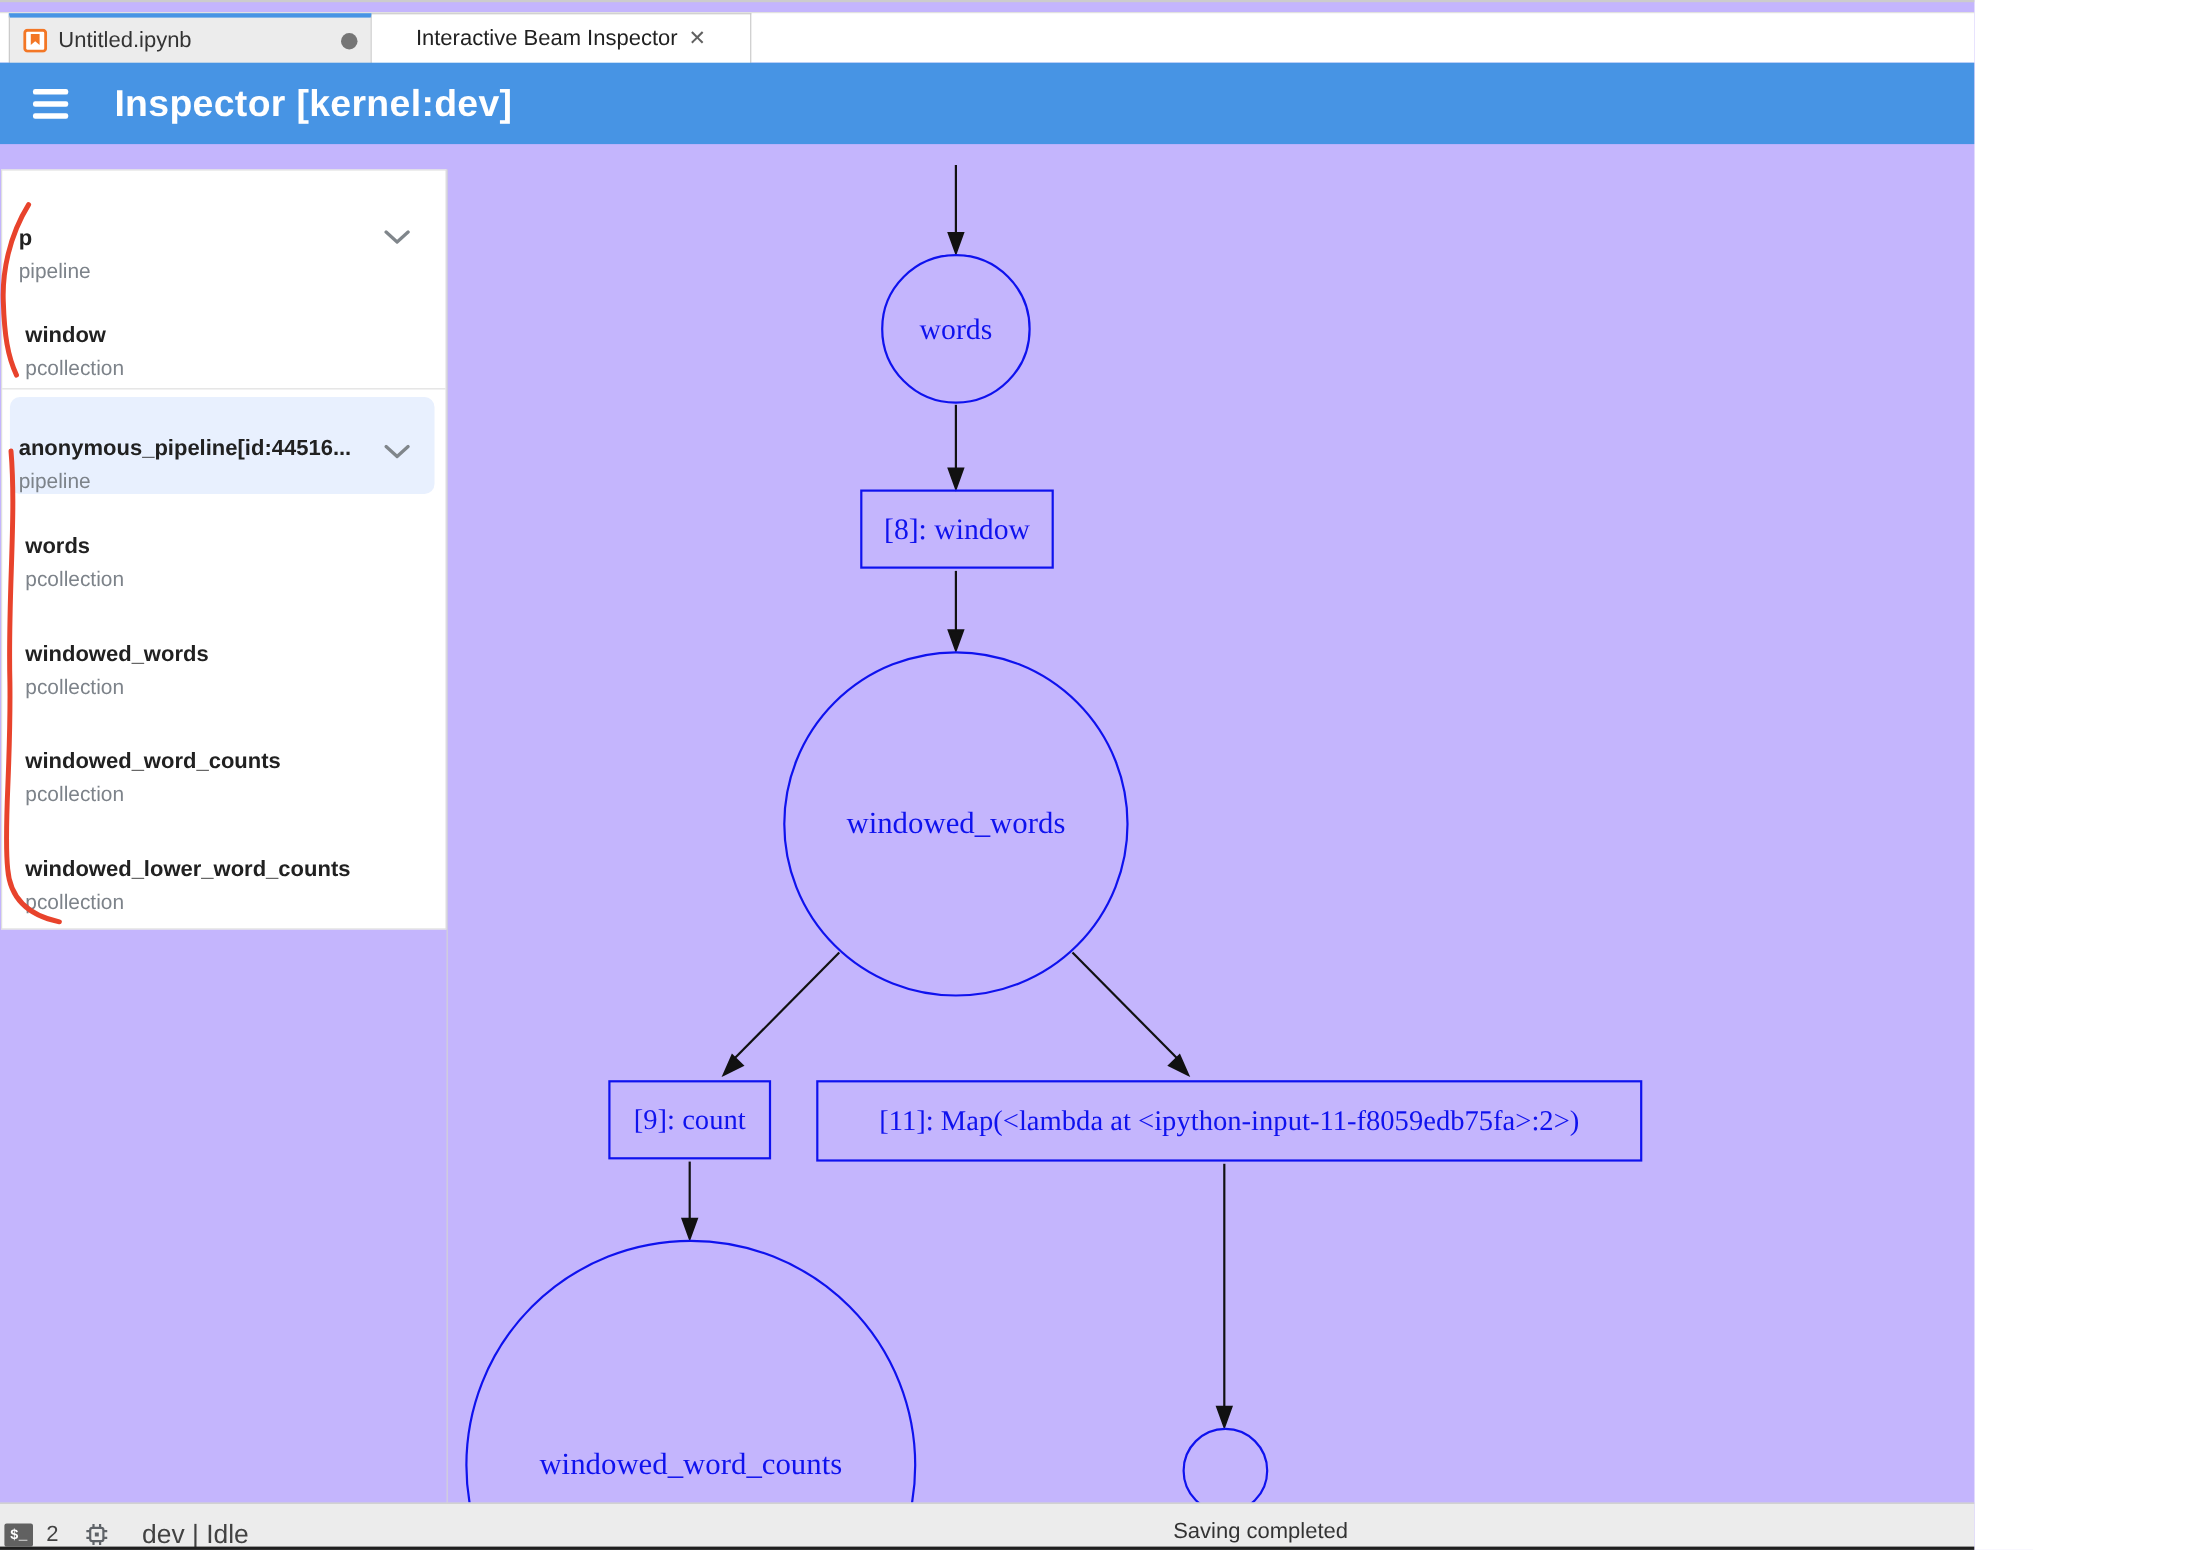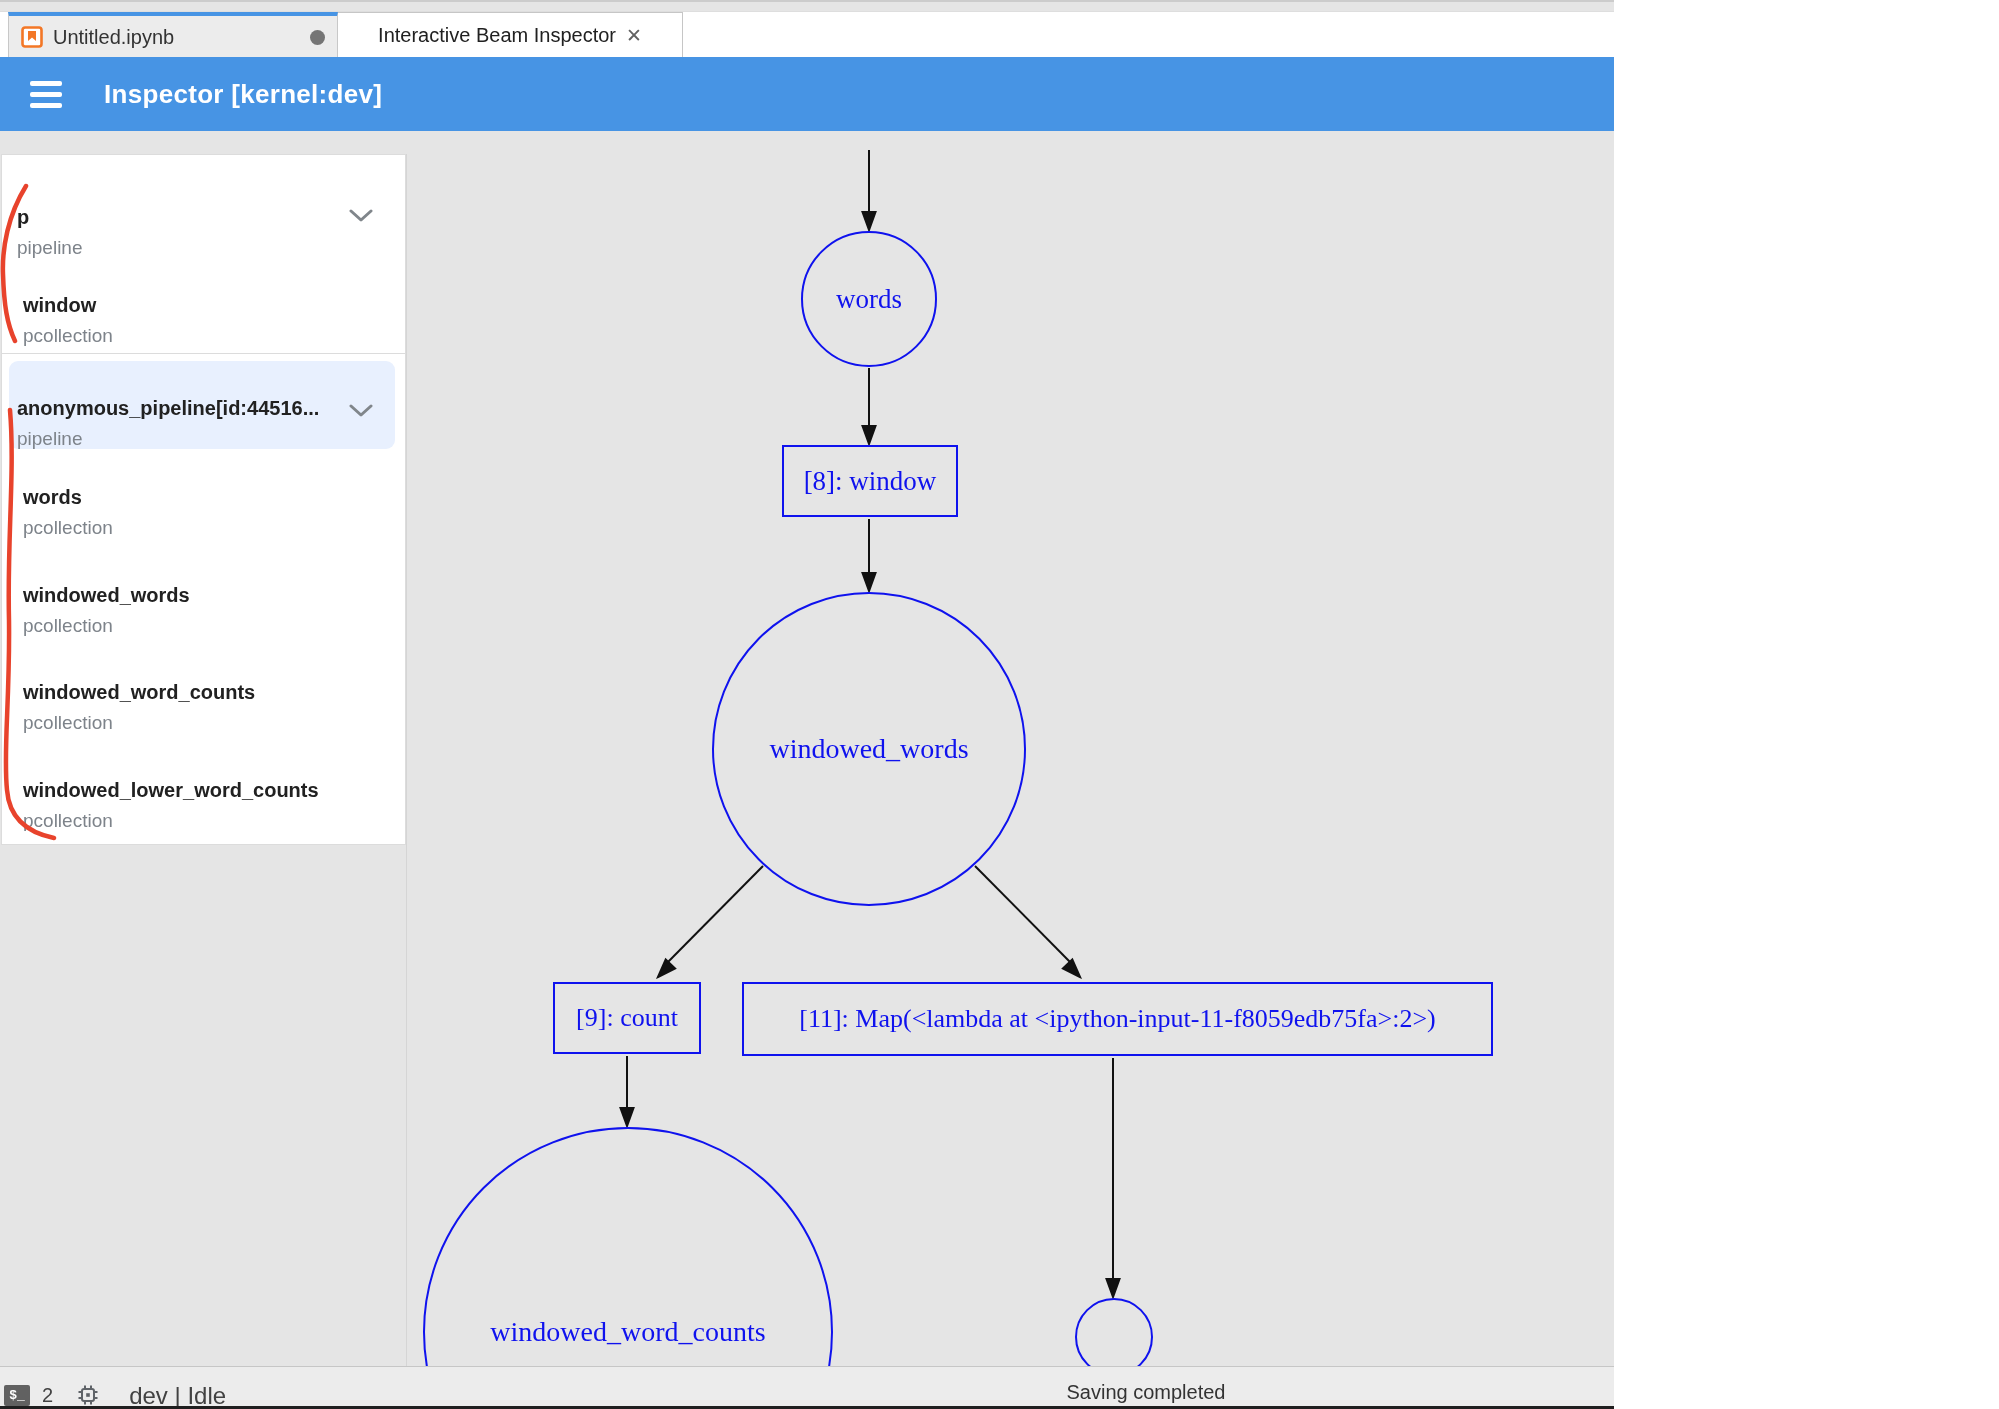--- a/index.html
+++ b/index.html
@@ -1,35 +1,35 @@
 <!DOCTYPE html>
 <html style="--accent: #4794e4; --node: #0f12ee; --selection: #e8f0fe;"><head>
 <meta charset="utf-8">
 <style>
   html,body{margin:0;padding:0;}
   body{font-family:"Liberation Sans",sans-serif;background:#ffffff;}
-  #page{position:relative;width:1614px;height:1409px;background:#e5e5e5;overflow:hidden;}
+  #page{position:relative;width:1795px;height:1409px;background:#c4b5fd;overflow:hidden;}
   #page::before{content:"";position:absolute;left:0;top:0;width:100%;height:2px;background:#cccccc;z-index:30;}
 
   
   .tabbar{position:absolute;left:0;top:11px;width:100%;height:46px;background:#ffffff;border-top:1px solid #dedede;box-sizing:border-box;z-index:20;}
   .tab{position:absolute;top:0;height:46px;box-sizing:border-box;display:flex;align-items:center;cursor:pointer;}
   .tab.t1{left:8px;width:330px;background:#ececec;border-top:4px solid var(--accent);border-left:1px solid #c8c8c8;border-right:1px solid #c8c8c8;padding:0 12px;}
   .tab.t2{left:338px;width:345px;background:#ffffff;border-top:1px solid #c6c6c6;border-right:1px solid #c6c6c6;justify-content:center;}
   .tab-label{font-size:20px;color:#333333;white-space:nowrap;}
   .tab.t2 .tab-label{color:#212121;}
   .nb-icon{width:22px;height:22px;margin-right:10px;flex:0 0 auto;}
   .dirty-dot{width:15px;height:15px;border-radius:50%;background:#757575;margin-left:auto;flex:0 0 auto;}
   .close-x{font-size:19px;color:#616161;margin-left:10px;line-height:1;}
 
   
   .appheader{position:absolute;left:0;top:57px;width:100%;height:74px;background:var(--accent);display:flex;align-items:center;z-index:20;}
   .hamburger{margin-left:30px;width:32px;display:flex;flex-direction:column;gap:6px;cursor:pointer;}
   .hamburger span{display:block;height:5px;background:#ffffff;border-radius:2px;}
-  .apptitle{margin-left:42px;color:#ffffff;font-size:26px;font-weight:700;letter-spacing:.3px;}
+  .apptitle{margin-left:42px;color:#ffffff;font-size:34px;font-weight:700;letter-spacing:.3px;}
 
   
   .sidebar{position:absolute;left:1px;top:154px;width:405px;height:691px;background:#ffffff;border:1px solid #dcdcdc;box-sizing:border-box;z-index:6;}
   .side-divider{position:absolute;left:0;top:198px;width:100%;height:1px;background:#dcdcdc;}
   .vdivider{position:absolute;left:406px;top:154px;width:1px;height:1212px;background:#d5d5d5;z-index:6;}
   .row{position:absolute;cursor:pointer;}
   .row .nm{font-size:20px;font-weight:700;color:#212121;line-height:22px;white-space:nowrap;}
   .row .tp{font-size:19px;font-weight:400;color:#7d838a;line-height:22px;margin-top:9px;white-space:nowrap;}
   .chev{position:absolute;width:24px;height:14px;cursor:pointer;}
   .hl{position:absolute;left:7px;top:206px;width:386px;height:88px;background:var(--selection);border-radius:9px;}

